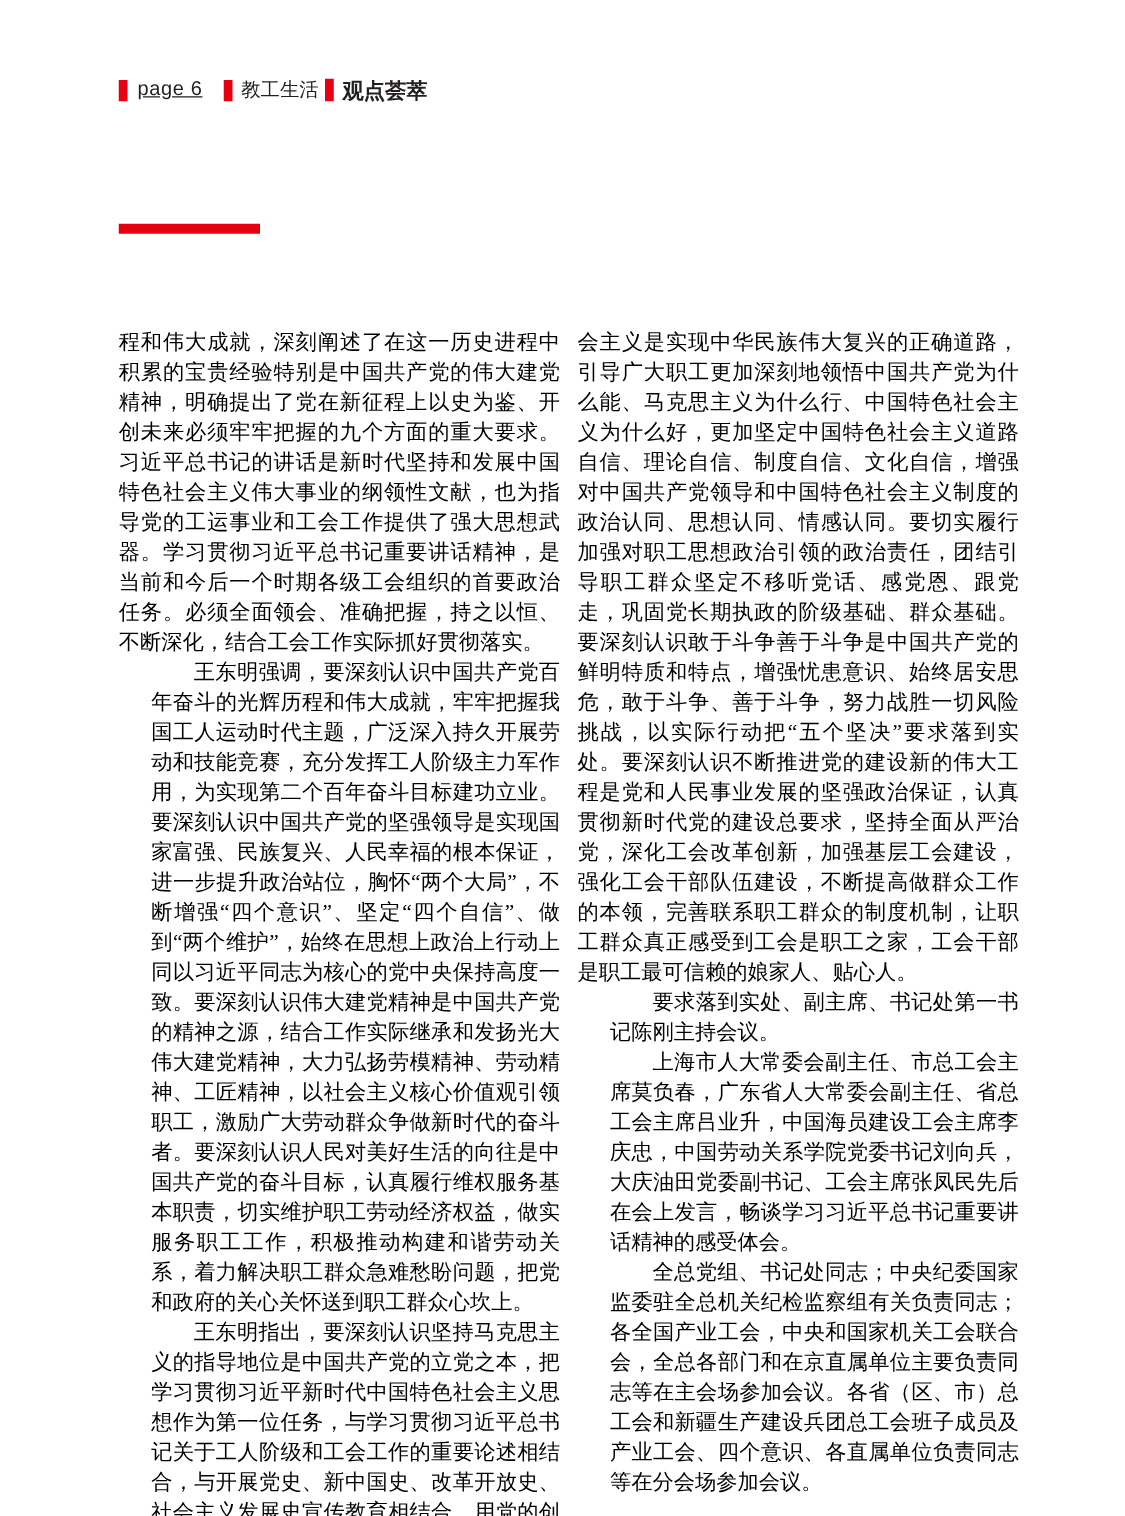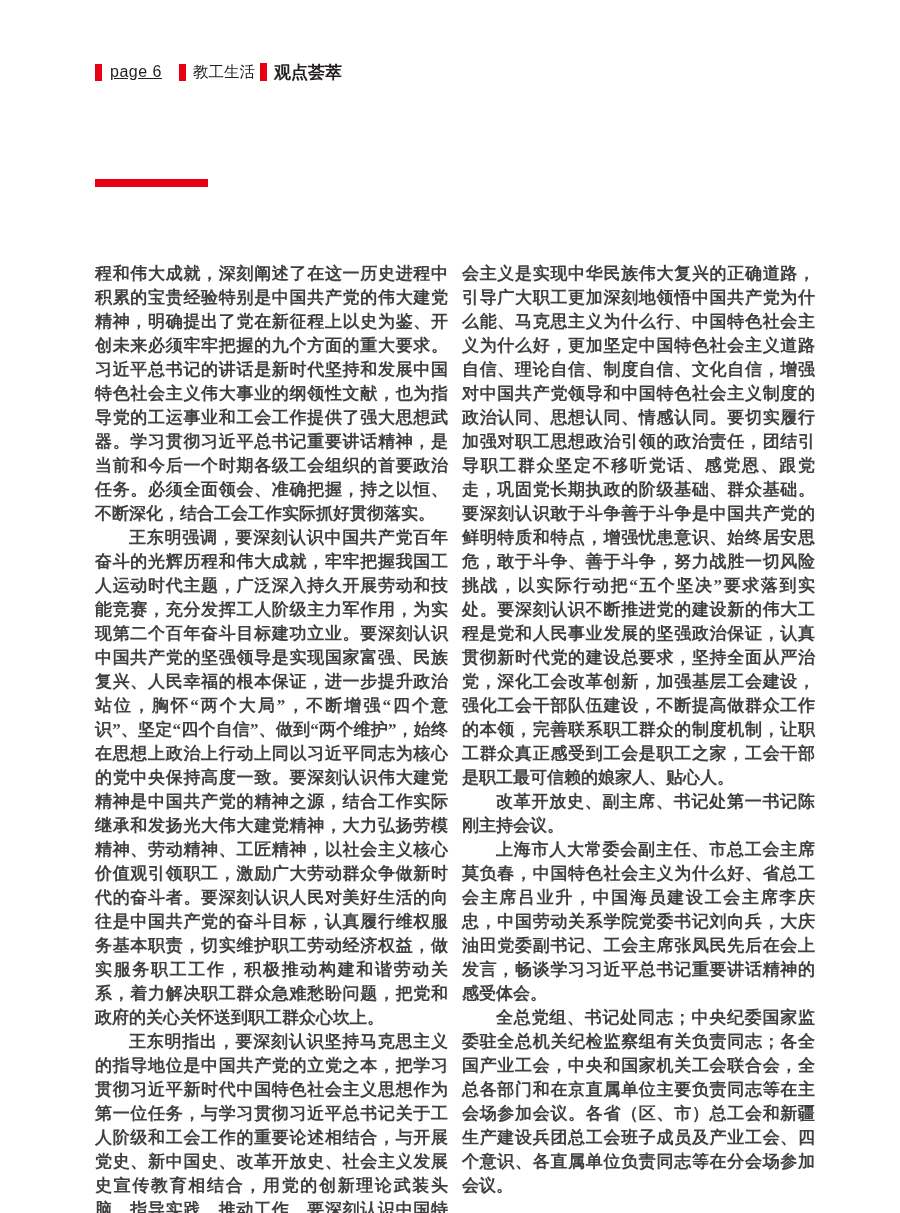--- a/index.html
+++ b/index.html
@@ -71,25 +71,25 @@
     width: 353px;
     flex: 0 0 353px;
   }
   .para {
     margin: 0;
     font-size: 17px;
     line-height: 24px;
     text-align: justify;
     text-justify: inter-ideograph;
     word-break: break-all;
-    color: #404040;
-    font-weight: bold;
+    color: #000000;
   }
   .indent {
     text-indent: 2em;
+    margin-left: 26px;
   }
 </style>
 </head>
 <body>
 
 <div class="page">
 
   <div class="header">
     <span class="tick tick-1"></span>
     <span class="page-num">page 6</span>
@@ -104,21 +104,21 @@
   <div class="content">
 
     <div class="col">
       <p class="para">程和伟大成就，深刻阐述了在这一历史进程中积累的宝贵经验特别是中国共产党的伟大建党精神，明确提出了党在新征程上以史为鉴、开创未来必须牢牢把握的九个方面的重大要求。习近平总书记的讲话是新时代坚持和发展中国特色社会主义伟大事业的纲领性文献，也为指导党的工运事业和工会工作提供了强大思想武器。学习贯彻习近平总书记重要讲话精神，是当前和今后一个时期各级工会组织的首要政治任务。必须全面领会、准确把握，持之以恒、不断深化，结合工会工作实际抓好贯彻落实。</p>
       <p class="para indent">王东明强调，要深刻认识中国共产党百年奋斗的光辉历程和伟大成就，牢牢把握我国工人运动时代主题，广泛深入持久开展劳动和技能竞赛，充分发挥工人阶级主力军作用，为实现第二个百年奋斗目标建功立业。要深刻认识中国共产党的坚强领导是实现国家富强、民族复兴、人民幸福的根本保证，进一步提升政治站位，胸怀“两个大局”，不断增强“四个意识”、坚定“四个自信”、做到“两个维护”，始终在思想上政治上行动上同以习近平同志为核心的党中央保持高度一致。要深刻认识伟大建党精神是中国共产党的精神之源，结合工作实际继承和发扬光大伟大建党精神，大力弘扬劳模精神、劳动精神、工匠精神，以社会主义核心价值观引领职工，激励广大劳动群众争做新时代的奋斗者。要深刻认识人民对美好生活的向往是中国共产党的奋斗目标，认真履行维权服务基本职责，切实维护职工劳动经济权益，做实服务职工工作，积极推动构建和谐劳动关系，着力解决职工群众急难愁盼问题，把党和政府的关心关怀送到职工群众心坎上。</p>
       <p class="para indent">王东明指出，要深刻认识坚持马克思主义的指导地位是中国共产党的立党之本，把学习贯彻习近平新时代中国特色社会主义思想作为第一位任务，与学习贯彻习近平总书记关于工人阶级和工会工作的重要论述相结合，与开展党史、新中国史、改革开放史、社会主义发展史宣传教育相结合，用党的创新理论武装头脑、指导实践、推动工作。要深刻认识中国特色社</p>
     </div>
 
     <div class="col">
       <p class="para">会主义是实现中华民族伟大复兴的正确道路，引导广大职工更加深刻地领悟中国共产党为什么能、马克思主义为什么行、中国特色社会主义为什么好，更加坚定中国特色社会主义道路自信、理论自信、制度自信、文化自信，增强对中国共产党领导和中国特色社会主义制度的政治认同、思想认同、情感认同。要切实履行加强对职工思想政治引领的政治责任，团结引导职工群众坚定不移听党话、感党恩、跟党走，巩固党长期执政的阶级基础、群众基础。要深刻认识敢于斗争善于斗争是中国共产党的鲜明特质和特点，增强忧患意识、始终居安思危，敢于斗争、善于斗争，努力战胜一切风险挑战，以实际行动把“五个坚决”要求落到实处。要深刻认识不断推进党的建设新的伟大工程是党和人民事业发展的坚强政治保证，认真贯彻新时代党的建设总要求，坚持全面从严治党，深化工会改革创新，加强基层工会建设，强化工会干部队伍建设，不断提高做群众工作的本领，完善联系职工群众的制度机制，让职工群众真正感受到工会是职工之家，工会干部是职工最可信赖的娘家人、贴心人。</p>
-      <p class="para indent">改革开放史、副主席、书记处第一书记陈刚主持会议。</p>
-      <p class="para indent">上海市人大常委会副主任、市总工会主席莫负春，中国特色社会主义为什么好、省总工会主席吕业升，中国海员建设工会主席李庆忠，中国劳动关系学院党委书记刘向兵，大庆油田党委副书记、工会主席张凤民先后在会上发言，畅谈学习习近平总书记重要讲话精神的感受体会。</p>
+      <p class="para indent">要求落到实处、副主席、书记处第一书记陈刚主持会议。</p>
+      <p class="para indent">上海市人大常委会副主任、市总工会主席莫负春，广东省人大常委会副主任、省总工会主席吕业升，中国海员建设工会主席李庆忠，中国劳动关系学院党委书记刘向兵，大庆油田党委副书记、工会主席张凤民先后在会上发言，畅谈学习习近平总书记重要讲话精神的感受体会。</p>
       <p class="para indent">全总党组、书记处同志；中央纪委国家监委驻全总机关纪检监察组有关负责同志；各全国产业工会，中央和国家机关工会联合会，全总各部门和在京直属单位主要负责同志等在主会场参加会议。各省（区、市）总工会和新疆生产建设兵团总工会班子成员及产业工会、四个意识、各直属单位负责同志等在分会场参加会议。</p>
 
     </div>
 
   </div>
 
 </div>
 
 </body></html>

